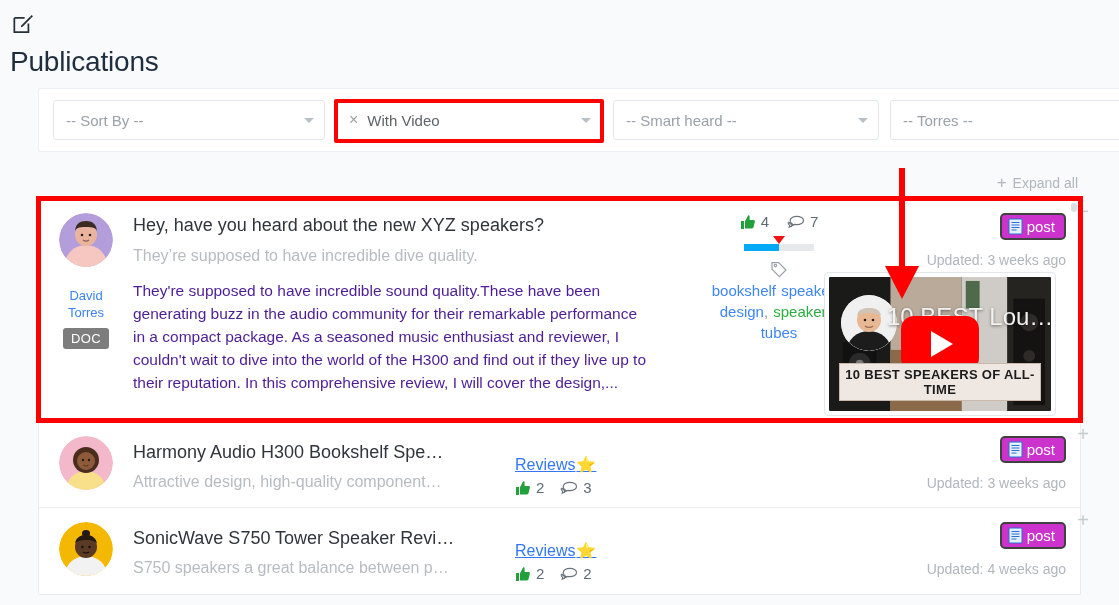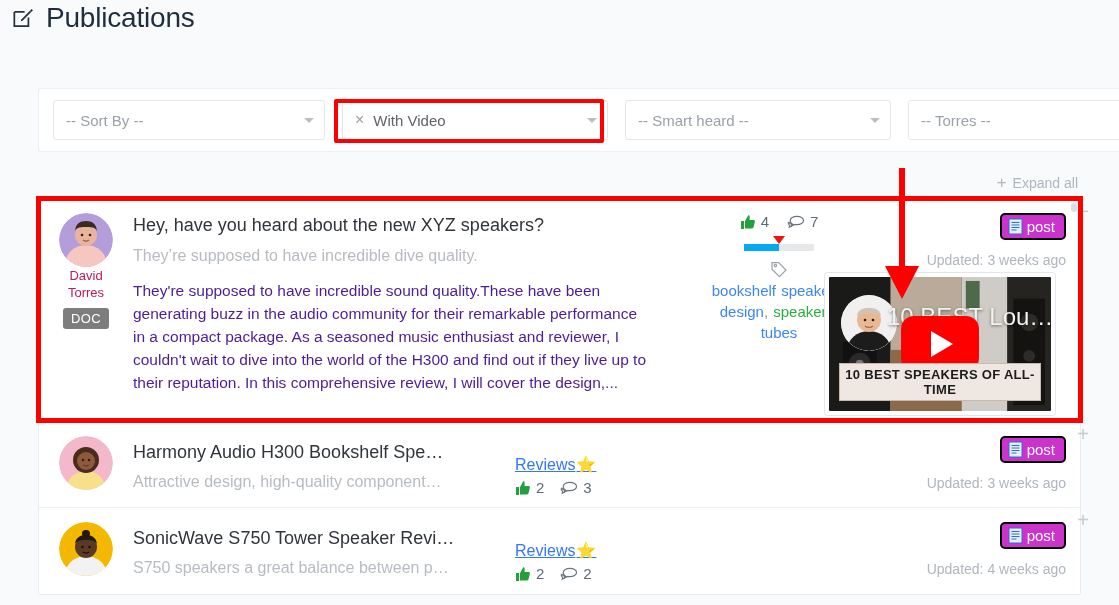--- a/index.html
+++ b/index.html
@@ -9,40 +9,40 @@
     width: 1119px; height: 605px;
     overflow: hidden;
     background: #f7f9fc;
     font-family: "Liberation Sans", sans-serif;
     -webkit-font-smoothing: antialiased;
   }
   .page { position: relative; width: 1119px; height: 605px; background:#f8fafc; }
 
   
   .page-header {
-    position: absolute; left: 10px; top: 4px;
-    display: flex; align-items: flex-end; gap: 10px;
+    position: absolute; left: 10px; top: 12px;
+    display: flex; align-items: flex-start; gap: 10px; flex-direction: column;
   }
   .page-header .pencil-icon { display:block; width:26px; height:26px; color:#263238; }
   .page-title {
     font-size: 28px; font-weight: 400; color: #1f2d3d;
     letter-spacing: -0.2px; line-height: 1;
   }
 
   
   .filter-bar {
     position: absolute; left: 38px; top: 88px;
     width: 1081px; height: 64px;
     background: #ffffff;
     border: 1px solid #eceff3;
     border-right: none;
     border-radius: 3px 0 0 3px;
     display: flex; align-items: center;
     padding-left: 14px;
-    gap: 17px;
+    gap: 11px;
   }
   .select-box {
     position: relative;
     height: 40px;
     border: 1px solid #e3e7ec;
     border-radius: 3px;
     background: #fff;
     display: flex; align-items: center;
     padding: 0 12px;
     font-size: 15px;
@@ -103,22 +103,22 @@
     width: 94px; flex: none;
     padding-top: 14px;
     display: flex; flex-direction: column; align-items: center;
   }
   .avatar {
     width: 54px; height: 54px; border-radius: 50%;
     overflow: hidden; position: relative; flex: none;
   }
   .avatar svg { display:block; width:100%; height:100%; }
   .author-name {
-    margin-top: 0; text-align:center;
-    font-size: 13px; color: #be185d; line-height: 17px;
+    margin-top: 20px; text-align:center;
+    font-size: 13px; color: #3b82f6; line-height: 17px;
   }
   .doc-badge {
     margin-top: 7px;
     background: #7d7d7d; color:#fff;
     font-size: 13px; padding: 3px 8px; border-radius: 3px;
     letter-spacing: .4px;
   }
 
   
   .text-col { flex: 1 1 auto; padding-top: 14px; padding-right: 8px; min-width:0; }
@@ -231,21 +231,21 @@
 
   
   .right-col {
     position: absolute; right: 0; top: 0;
     width: 190px; height: 100%;
     text-align: right; padding-right: 14px; padding-top: 14px;
   }
   .post-badge {
     display: inline-flex; align-items: flex-end; gap: 4px;
     background: #cc33cc; color: #fff;
-    border: 2px solid #000000; border-radius: 5px;
+    border: 2px solid #404040; border-radius: 5px;
     font-size: 15px; padding: 3px 9px 3px 6px;
   }
   .doc-glyph { width: 15px; height: 17px; display:block; }
   .updated {
     margin-top: 12px; font-size: 14px; color: #b0b6bd;
   }
   .row-toggle {
     position: absolute; right: -12px; top: 2px;
     font-size: 20px; color: #c6cbd1; line-height: 1;
     width: 18px; text-align:center;

